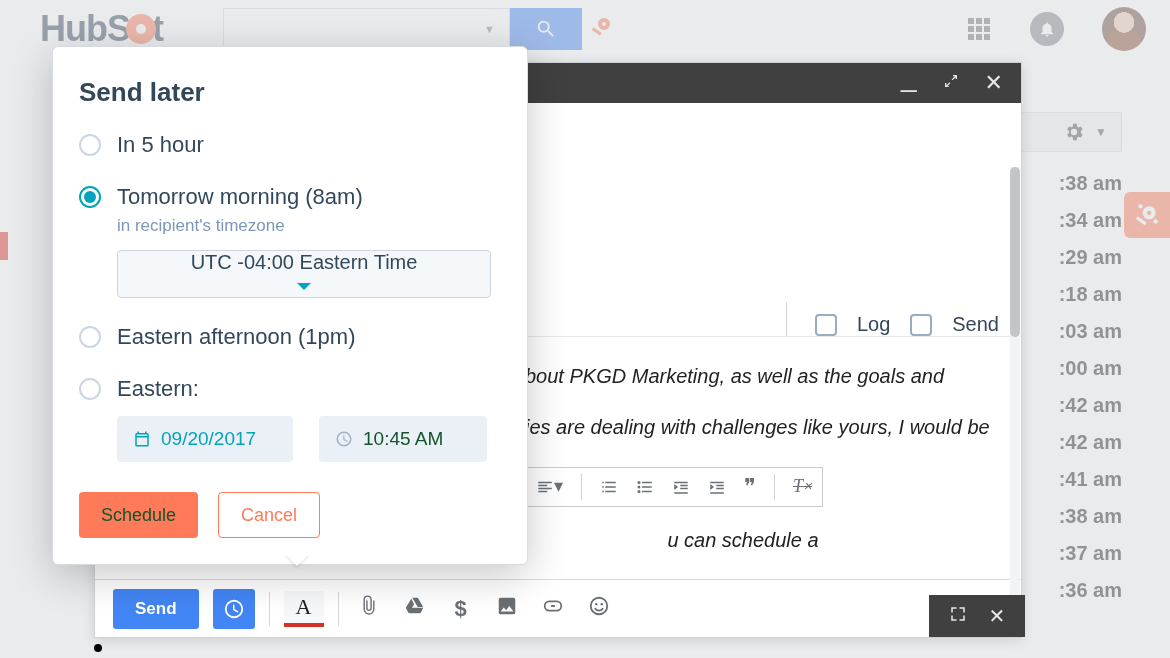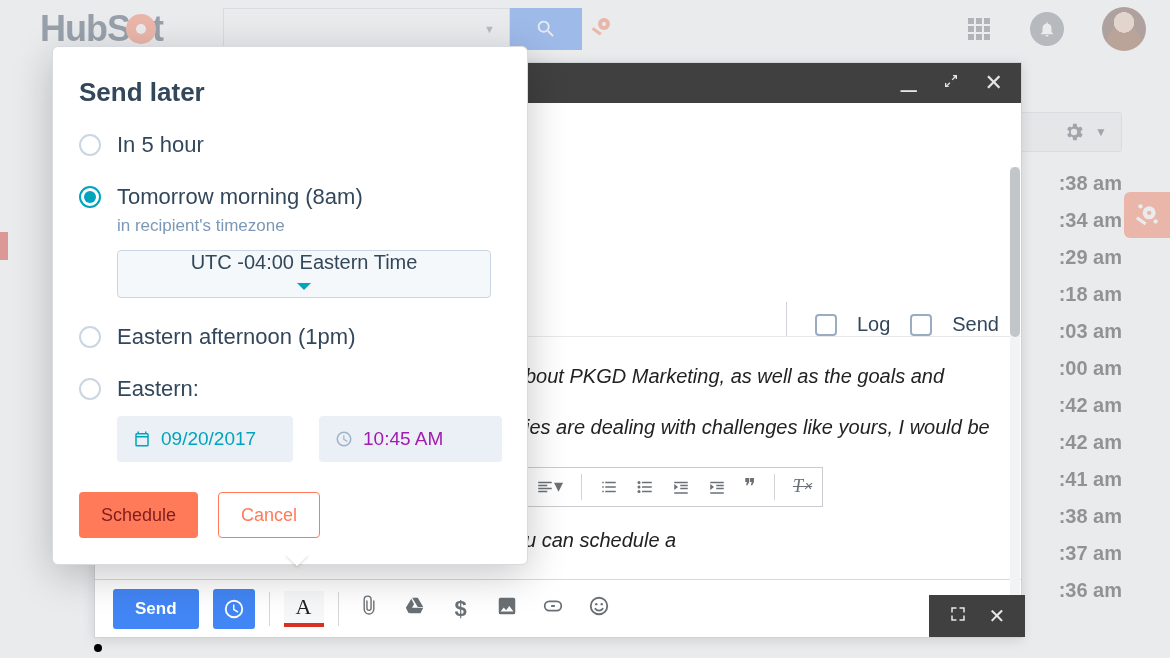--- a/index.html
+++ b/index.html
@@ -71,27 +71,27 @@
   .pop-title { font-size:26px; font-weight:700; color:#33475b; margin-bottom:24px; }
   .opt { display:flex; align-items:flex-start; gap:16px; margin-bottom:26px; }
   .radio { width:22px; height:22px; border:2px solid #cbd6e2; border-radius:50%; flex:0 0 22px; margin-top:2px; position:relative; }
   .radio.sel { border-color:#00a4bd; }
   .radio.sel::after { content:""; position:absolute; inset:3px; background:#00a4bd; border-radius:50%; }
   .opt-body { flex:1; }
   .opt-label { font-size:22px; color:#33475b; }
   .opt-sub { font-size:17px; color:#7c98b6; margin-top:6px; }
   .tz-select { margin-top:14px; width:374px; height:48px; border:1px solid #cbd6e2; background:#f5f8fa; border-radius:4px; display:flex; align-items:center; justify-content:space-between; padding:0 18px; font-size:20px; color:#33475b;flex-direction:column; }
   .tz-caret { width:0; height:0; border:7px solid transparent; border-top-color:#00a4bd; margin-top:6px; }
-  .custom-row { display:flex; gap:26px; margin-top:14px; }
+  .custom-row { display:flex; margin-top:14px; }
   .pill { height:46px; background:#eaf0f6; border-radius:4px; display:flex; align-items:center; gap:10px; padding:0 16px; font-size:19px; }
   .pill.date { color:#00a4bd; width:176px; }
-  .pill.time { color:#a21caf; width:183px; }
+  .pill.time { color:#14532d; width:168px;margin-left:26px; }
   .pill svg { width:18px; height:18px; }
   .pop-actions { display:flex; gap:20px; margin-top:30px; }
-  .btn-primary { background:#ff7a59; color:#7f1d1d; border:none; height:46px; padding:0 22px; border-radius:4px; font-size:18px; font-weight:500; }
+  .btn-primary { background:#ff7a59; color:#14532d; border:none; height:46px; padding:0 22px; border-radius:4px; font-size:18px; font-weight:500; }
   .btn-secondary { background:#fff; color:#ff7a59; border:1px solid #ff7a59; height:46px; padding:0 22px; border-radius:4px; font-size:18px; }
 
   .bullet-dot { position:absolute; left:94px; bottom:6px; width:8px; height:8px; background:#000; border-radius:50%; }
 </style>
 </head>
 <body>
 
 <div class="topbar">
   <div class="logo">
     <span>HubS</span>
@@ -201,21 +201,21 @@
     <span class="chk-label">Send</span>
   </div>
 
   <div class="compose-body">
     <p>bout PKGD Marketing, as well as the goals and</p>
     <p>
       <span>ies are dealing with challenges like yours, I would be</span><br>
       <br>
       <span> help.</span>
     </p>
-    <p style="text-align:left; padding-right:30px;">u can schedule a</p>
+    <p style="text-align:center; padding-right:30px;">u can schedule a</p>
 
     <div class="fmt-bar">
       <span><svg width="18" height="18" viewBox="0 0 24 24" fill="#6a7075">
             <path d="M3 5h18v2H3zm0 4h12v2H3zm0 4h18v2H3zm0 4h12v2H3z"></path>
           </svg>▾</span>
       <span class="vsep"></span>
       <span>
           <svg width="18" height="18" viewBox="0 0 24 24" fill="#6a7075">
             <path d="M3 5h2v2H3zm0 6h2v2H3zm0 6h2v2H3zM7 5h14v2H7zm0 6h14v2H7zm0 6h14v2H7z"></path>
           </svg>

